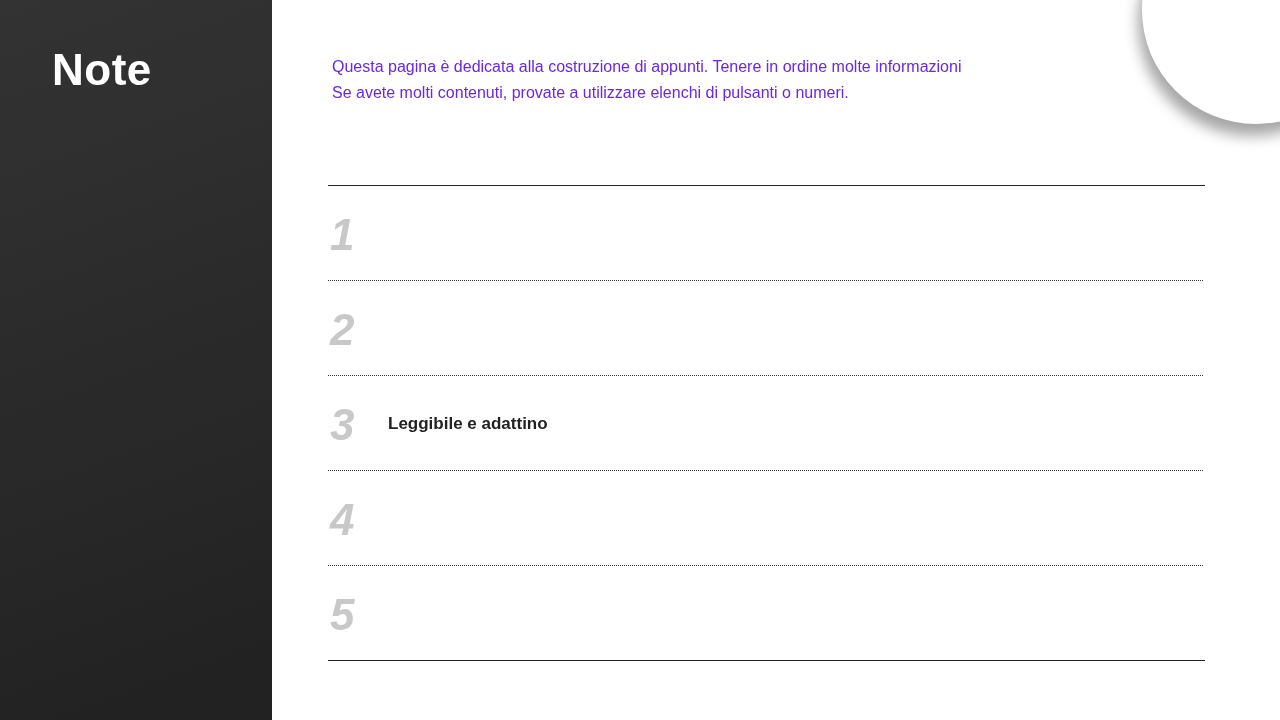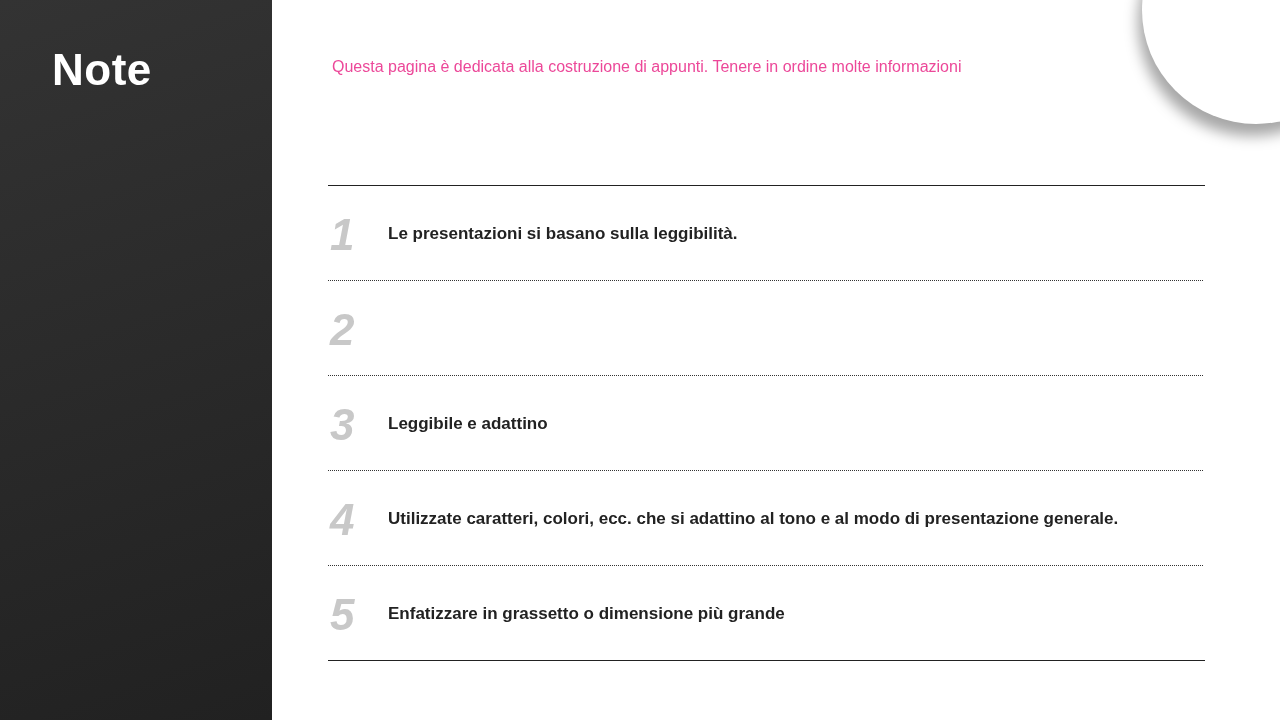--- a/index.html
+++ b/index.html
@@ -41,21 +41,21 @@
       width: 228px;
       height: 228px;
       border-radius: 50%;
       background: #ffffff;
       box-shadow: -4px 12px 14px rgba(0,0,0,0.35);
     }
     .intro {
       position: absolute;
       left: 332px;
       top: 54px;
-      color: #ec4899;
+      color: #6d28d9;
       font-family: "Liberation Sans", sans-serif;
       font-size: 16px;
       line-height: 26px;
     }
     .intro p {
       margin: 0;
     }
     .list {
       position: absolute;
       left: 328px;
@@ -100,35 +100,33 @@
 <body>
 
 <div class="sidebar">
   <h1 class="sidebar-title">Note</h1>
 </div>
 
 <div class="corner-circle"></div>
 
 <div class="intro">
   <p>Questa pagina è dedicata alla costruzione di appunti. Tenere in ordine molte informazioni</p>
+  <p>Se avete molti contenuti, provate a utilizzare elenchi di pulsanti o numeri.</p>
 </div>
 
 <div class="list">
   <div class="list-item">
     <span class="item-number">1</span>
-    <span class="item-text">Le presentazioni si basano sulla leggibilità.</span>
   </div>
   <div class="list-item">
     <span class="item-number">2</span>
   </div>
   <div class="list-item">
     <span class="item-number">3</span>
     <span class="item-text">Leggibile e adattino</span>
   </div>
   <div class="list-item">
     <span class="item-number">4</span>
-    <span class="item-text">Utilizzate caratteri, colori, ecc. che si adattino al tono e al modo di presentazione generale.</span>
   </div>
   <div class="list-item">
     <span class="item-number">5</span>
-    <span class="item-text">Enfatizzare in grassetto o dimensione più grande</span>
   </div>
 </div>
 
 </body></html>

